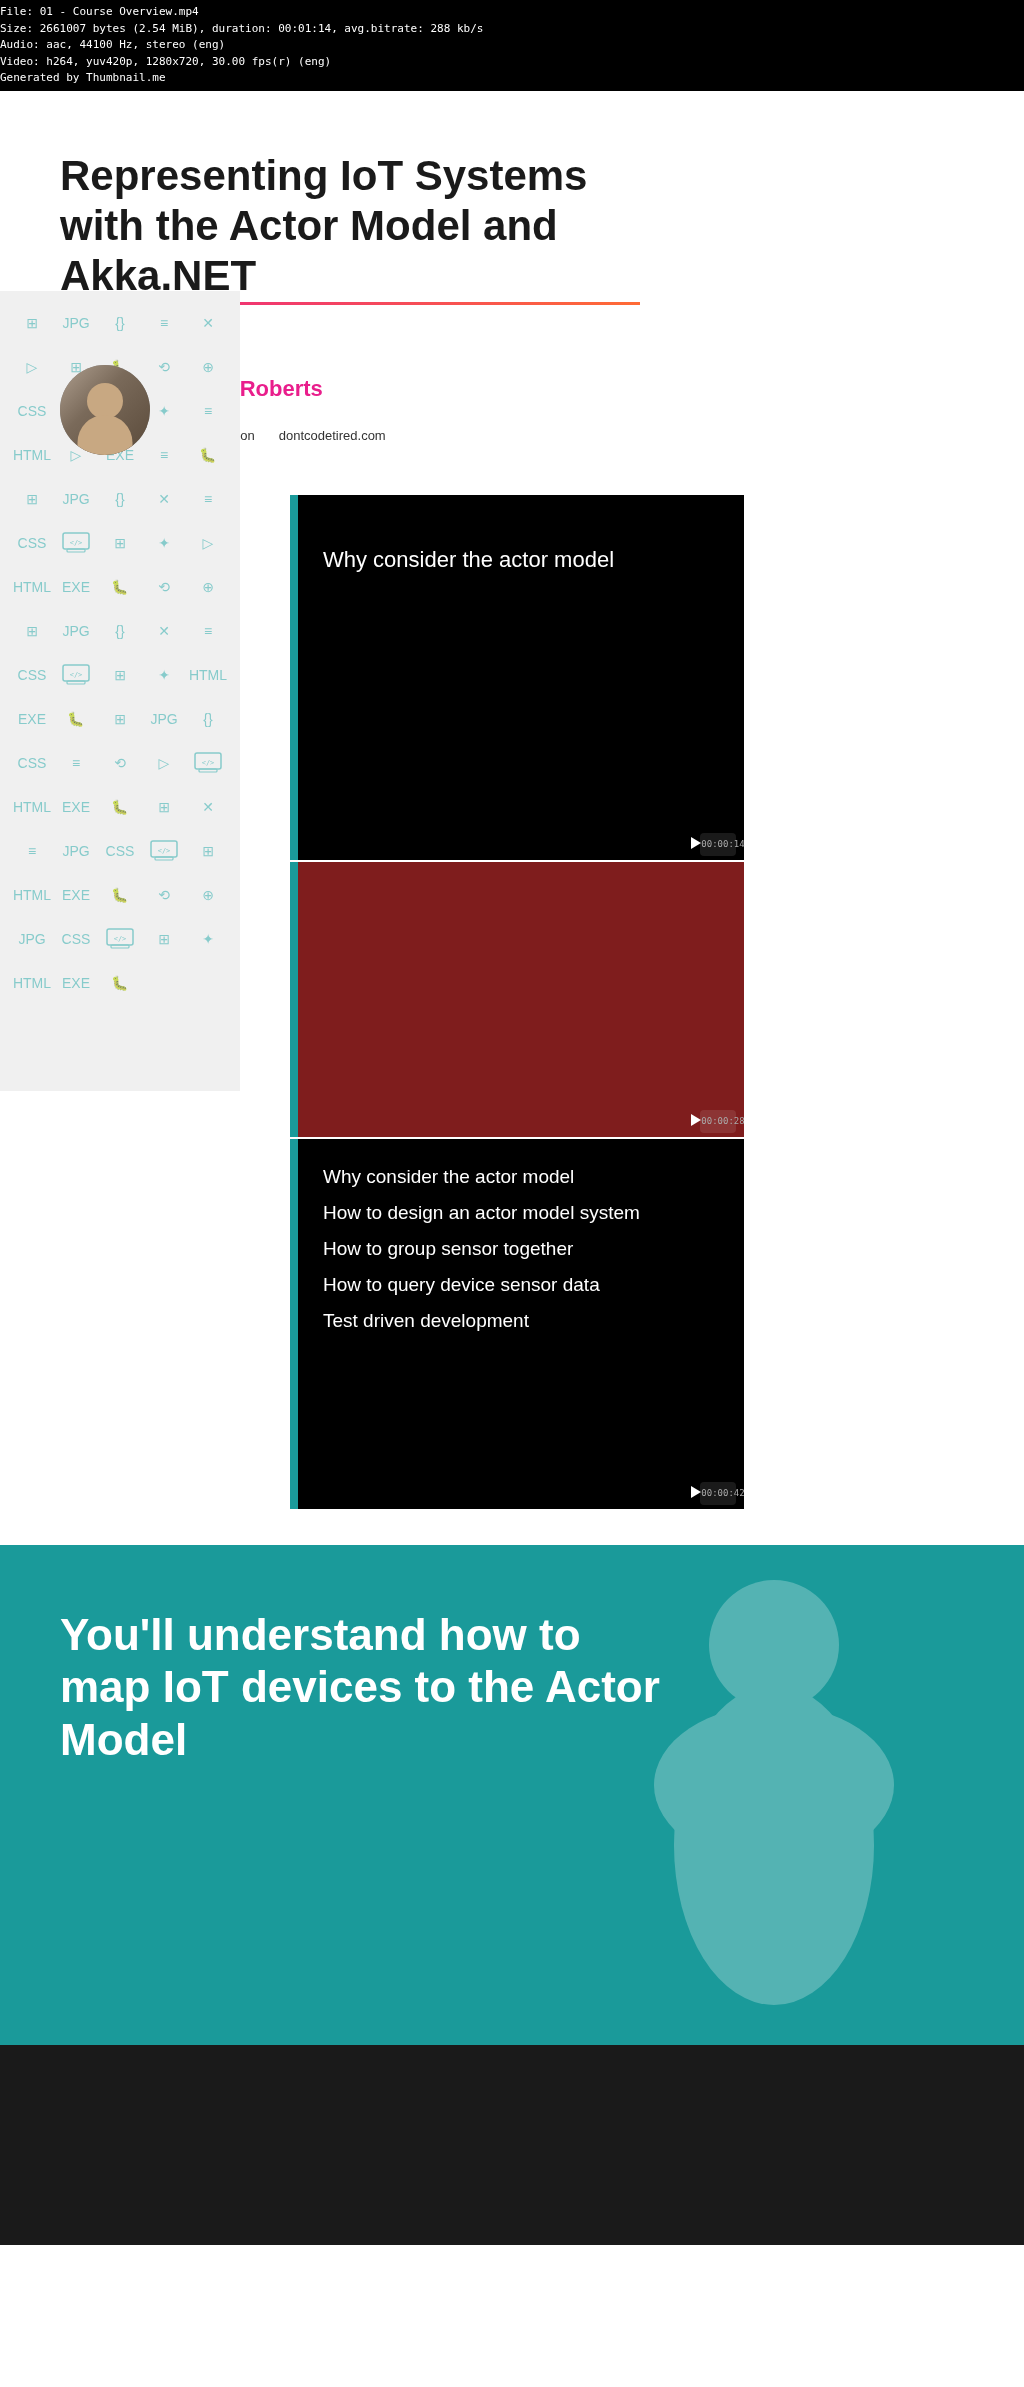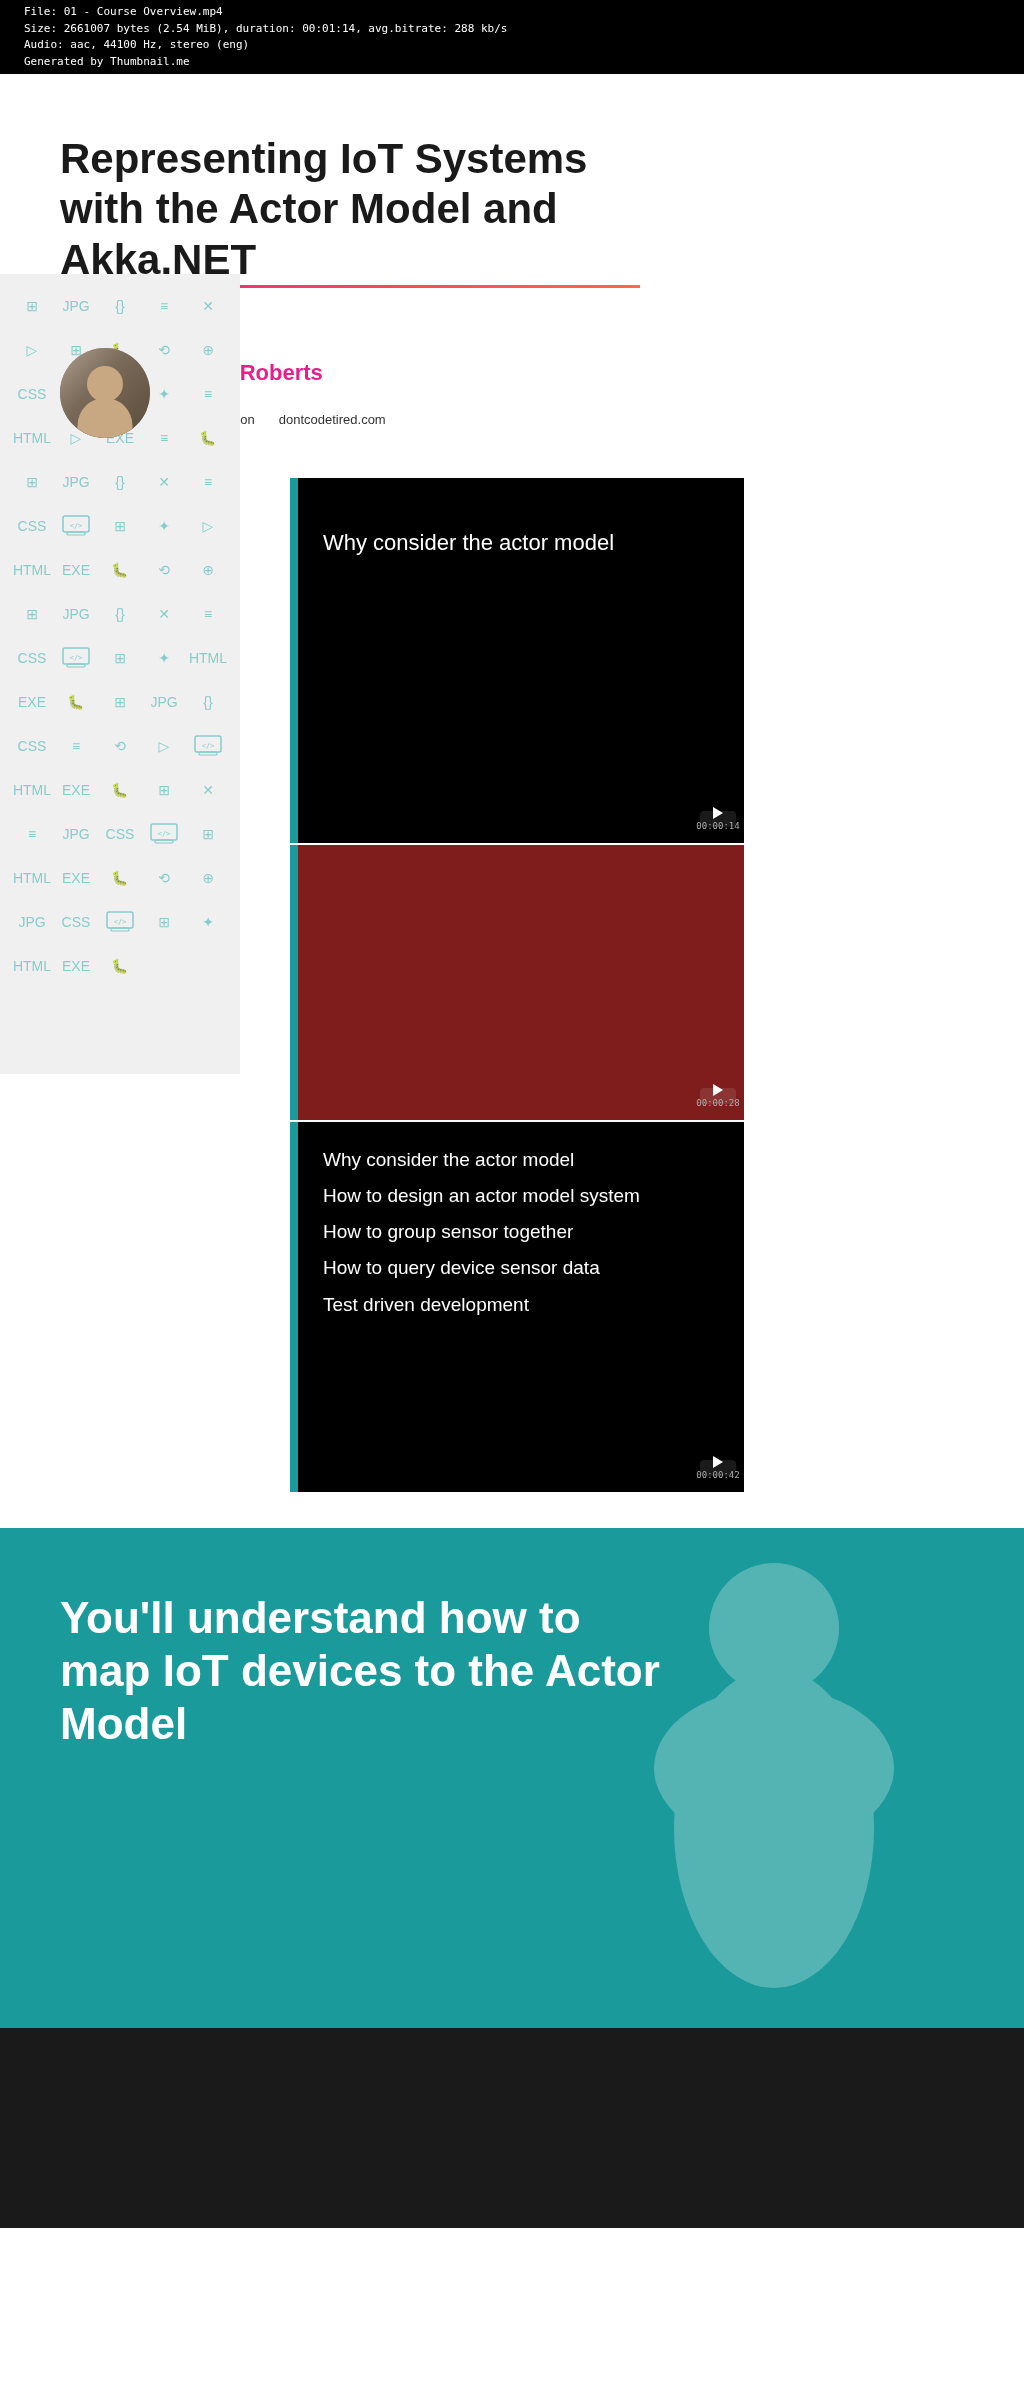--- a/index.html
+++ b/index.html
@@ -10,21 +10,21 @@
       min-height: 2387px;
       overflow-x: hidden;
     }
 
     
     .file-info-bar {
       background: #000;
       color: #fff;
       font-family: monospace;
       font-size: 11px;
-      padding: 4px 24px;
+      padding: 4px 0;
       line-height: 1.5;
     }
 
     
     .main-section {
       background: #fff;
       padding: 60px 60px 0 60px;
       position: relative;
     }
 
@@ -111,28 +111,28 @@
     .author-links {
       display: flex;
       gap: 24px;
       font-size: 13px;
       color: #333;
       margin-top: 2px;
     }
 
     .play-btn {
       position: absolute;
-      bottom: 16px;
+      bottom: 4px;
       right: 8px;
       width: 36px;
-      height: 16px;
+      height: 23px;
       background: rgba(255,255,255,0.1);
       border-radius: 4px;
       display: flex;
-      flex-direction: column;
+      flex-direction: row;
       align-items: center;
       justify-content: center;
       cursor: pointer;
     }
 
     .play-icon {
       width: 0;
       height: 0;
       border-left: 10px solid #fff;
       border-top: 6px solid transparent;
@@ -206,20 +206,21 @@
       opacity: 0.7;
     }
   </style>
 </head>
 <body>
 
 <div class="file-info-bar">
   <div>File: 01 - Course Overview.mp4</div>
   <div>Size: 2661007 bytes (2.54 MiB), duration: 00:01:14, avg.bitrate: 288 kb/s</div>
   <div>Audio: aac, 44100 Hz, stereo (eng)</div>
+  <div>Video: h264, yuv420p, 1280x720, 30.00 fps(r) (eng)</div>
   <div>Generated by Thumbnail.me</div>
 </div>
 
 <div class="main-section">
 
   <div class="main-pattern">
     <div class="main-pattern-inner">
 
       <div class="mp-icon">⊞</div>
       <div class="mp-icon">JPG</div>

